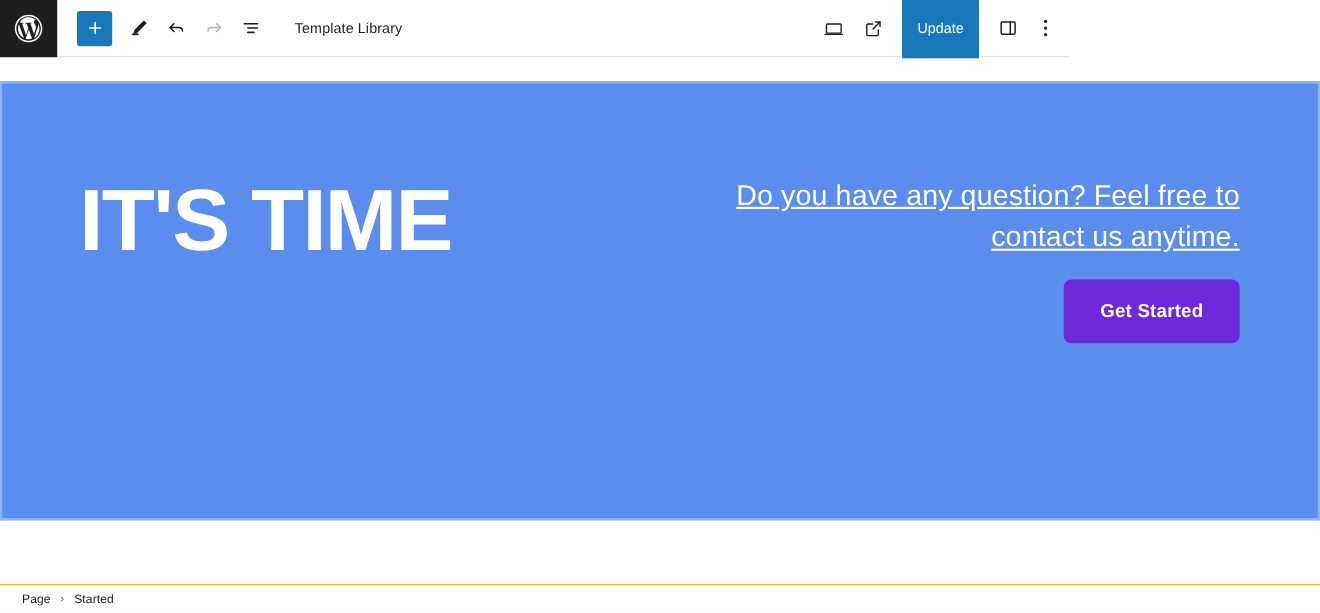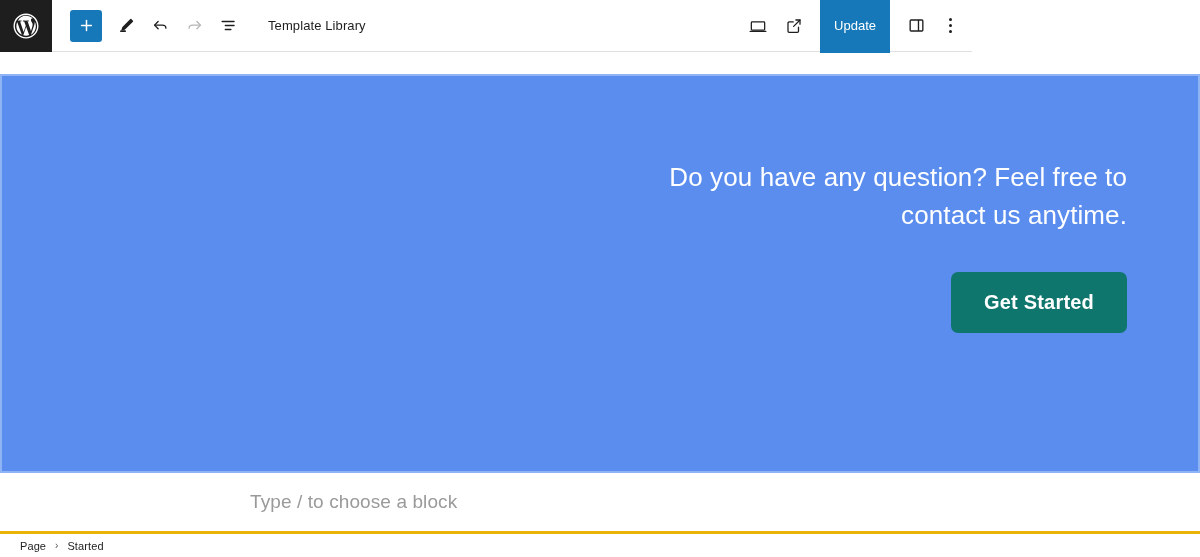--- a/index.html
+++ b/index.html
@@ -175,28 +175,29 @@
 
   .hero-paragraph {
     font-family: "Liberation Sans", sans-serif;
     font-size: 26px;
     font-weight: 400;
     line-height: 1.45;
     color: #ffffff;
     letter-spacing: 0.1px;
     max-width: 470px;
     margin-left: auto;
+    text-decoration: underline;
   }
 
   .hero-cta {
     display: inline-block;
-    margin-top: 38px;
-    background: #0f766e;
-    color: #ffffff;
-    font-size: 20px;
+    margin-top: 20px;
+    background: #6d28d9;
+    color: #ffffff;
+    font-size: 17px;
     font-weight: 700;
     letter-spacing: 0.2px;
     padding: 19px 33px;
     border: none;
     border-radius: 7px;
     cursor: pointer;
     font-family: "Liberation Sans", sans-serif;
   }
 
   
@@ -217,21 +218,21 @@
     letter-spacing: 0.1px;
   }
 
   
   .breadcrumb-bar {
     position: absolute;
     bottom: 0; left: 0;
     width: 1200px;
     height: 26px;
     background: #ffffff;
-    border-top: 3px solid #eab308;
+    border-top: 1px solid #eab308;
     display: flex;
     align-items: center;
     padding-left: 20px;
     gap: 9px;
   }
   .crumb {
     font-size: 11px;
     color: #1e1e1e;
     letter-spacing: 0.1px;
     cursor: pointer;
@@ -351,34 +352,32 @@
   </div>
 </div>
 
 <div class="editor-canvas">
 
   <div class="hero-block">
     <div class="hero-inner">
 
       <div class="hero-left">
         <h1 class="hero-heading">
+          <span>IT'S TIME</span>
         </h1>
       </div>
 
       <div class="hero-right">
         <p class="hero-paragraph">Do you have any question? Feel free to contact us anytime.</p>
         <button class="hero-cta">Get Started</button>
       </div>
 
     </div>
   </div>
 
-  <div class="block-appender">
-    <span class="appender-placeholder">Type / to choose a block</span>
-  </div>
 
 </div>
 
 <div class="breadcrumb-bar">
   <span class="crumb">Page</span>
   <span class="crumb-sep">›</span>
   <span class="crumb">Started</span>
 </div>
 
 </body></html>

